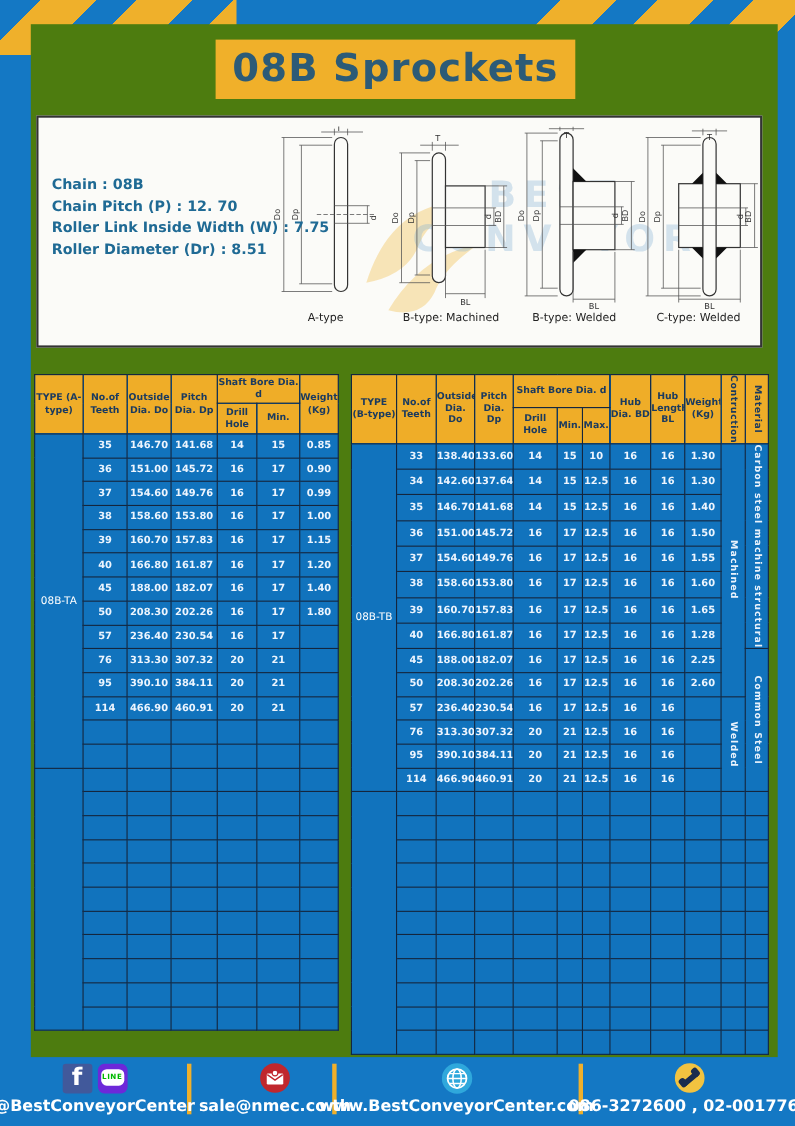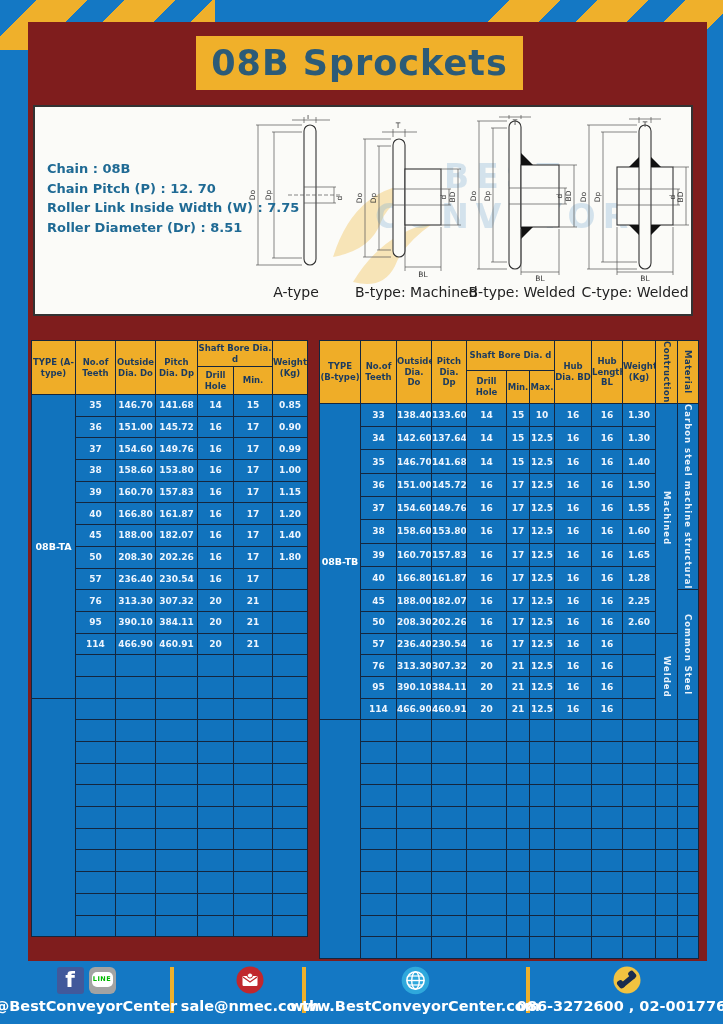--- a/index.html
+++ b/index.html
@@ -7,68 +7,68 @@
     width:723px;height:1024px;position:relative;overflow:hidden;
     background:#1478C4;font-family:"DejaVu Sans","Liberation Sans",sans-serif;
   }
   
   .stripes{position:absolute;top:0;height:50px;z-index:0;
     background:repeating-linear-gradient(135deg,transparent 0 26px,#EFB02B 26px 62px);}
   #stripesL{left:0;width:215px}
   #stripesR{right:0;width:250px}
 
   
-  .panel{position:absolute;left:28px;top:22px;width:679px;height:939px;background:#7f1d1d;z-index:1}
+  .panel{position:absolute;left:28px;top:22px;width:679px;height:939px;background:#4d7c0f;z-index:1}
 
   
   .banner{position:absolute;left:168px;top:14px;width:327px;height:54px;background:#F0B02A;
     display:flex;align-items:center;justify-content:center}
   .banner h1{margin:0;font-size:35px;font-weight:bold;color:#2C5B77;letter-spacing:1px}
 
   
   .drawbox{position:absolute;left:5px;top:83px;width:660px;height:211px;background:#FBFBF8;
     border:2px solid #333;box-sizing:border-box}
   .specs{position:absolute;left:12px;top:52px;width:260px;z-index:2}
   .specs div{font-size:13px;font-weight:bold;color:#1F6A94;line-height:19.5px;white-space:nowrap}
 
   .wmark{position:absolute;left:300px;top:50px;width:340px;text-align:center;z-index:0;
     font-weight:bold;font-size:33px;line-height:40px;letter-spacing:7px;color:rgba(130,175,212,0.33)}
   .wbird{position:absolute;left:288px;top:55px;z-index:0;opacity:.42}
 
   .fig{position:absolute;top:8px;text-align:center;z-index:1}
-  .fig .cap{font-size:14px;color:#222;margin-top:1px;white-space:nowrap}
+  .fig .cap{font-size:10px;color:#222;margin-top:1px;white-space:nowrap}
   .fig svg{display:block;margin:0 auto}
   .dim{stroke:#555;stroke-width:0.7;fill:none}
   .shape{stroke:#333;stroke-width:1.1;fill:#FBFBF8}
   .weld{fill:#111;stroke:none}
   .dtext{font-size:7.5px;fill:#333}
 
   
   table.spec{position:absolute;top:318px;border-collapse:collapse;table-layout:fixed;
     background:#1173BD;z-index:2}
   #tableA{left:3px;width:276px}
   #tableB{left:291px;width:379px}
   table.spec th,table.spec td{border:1.5px solid #14263E;padding:0;text-align:center;overflow:hidden}
   table.spec th{background:#EFAD28;color:#1A3A5F;font-weight:bold;font-size:8.5px;line-height:1.25}
   tr.h1{height:26px} tr.h2{height:28px}
   tr.r{height:21.7px}
   td.d{color:#EDF5FE;font-size:9px;font-weight:bold}
-  td.type{color:#FFFFFF;font-size:9.5px;font-weight:bold}
+  td.type{color:#FFFFFF;font-size:9.5px;font-weight:normal}
   th.vth{writing-mode:vertical-rl;font-size:8.5px;letter-spacing:.5px}
   td.vcell{writing-mode:vertical-rl;color:#E8F2FC;font-size:8.5px;font-weight:bold;letter-spacing:1px}
 
   
   .fdiv{position:absolute;top:967px;width:4px;height:46px;background:#EFB02B;z-index:2}
   .fsec{position:absolute;top:964px;height:56px;display:flex;flex-direction:column;
     align-items:center;justify-content:flex-start;z-index:2}
   .fsec .icons{display:flex;gap:5px;align-items:center;height:32px}
   .fsec .flabel{color:#fff;font-weight:bold;font-size:14.5px;white-space:nowrap;margin-top:2px}
   .fb{width:27px;height:27px;background:#41599B;border-radius:3px;color:#fff;
     font-weight:bold;font-size:22px;line-height:25px;text-align:center}
-  .lineic{width:27px;height:27px;background:#a3a3a3;border-radius:6px}
+  .lineic{width:27px;height:27px;background:#6d28d9;border-radius:6px}
   .lineic .bub{width:21px;height:15px;background:#fff;border-radius:5px;margin:5px auto 0;
     font-size:6.5px;font-weight:bold;color:#00B900;line-height:15px;text-align:center;letter-spacing:.5px}
 </style>
 </head>
 <body>
 
 <div class="stripes" id="stripesL"></div>
 <div class="stripes" id="stripesR"></div>
 
 <div class="panel">

